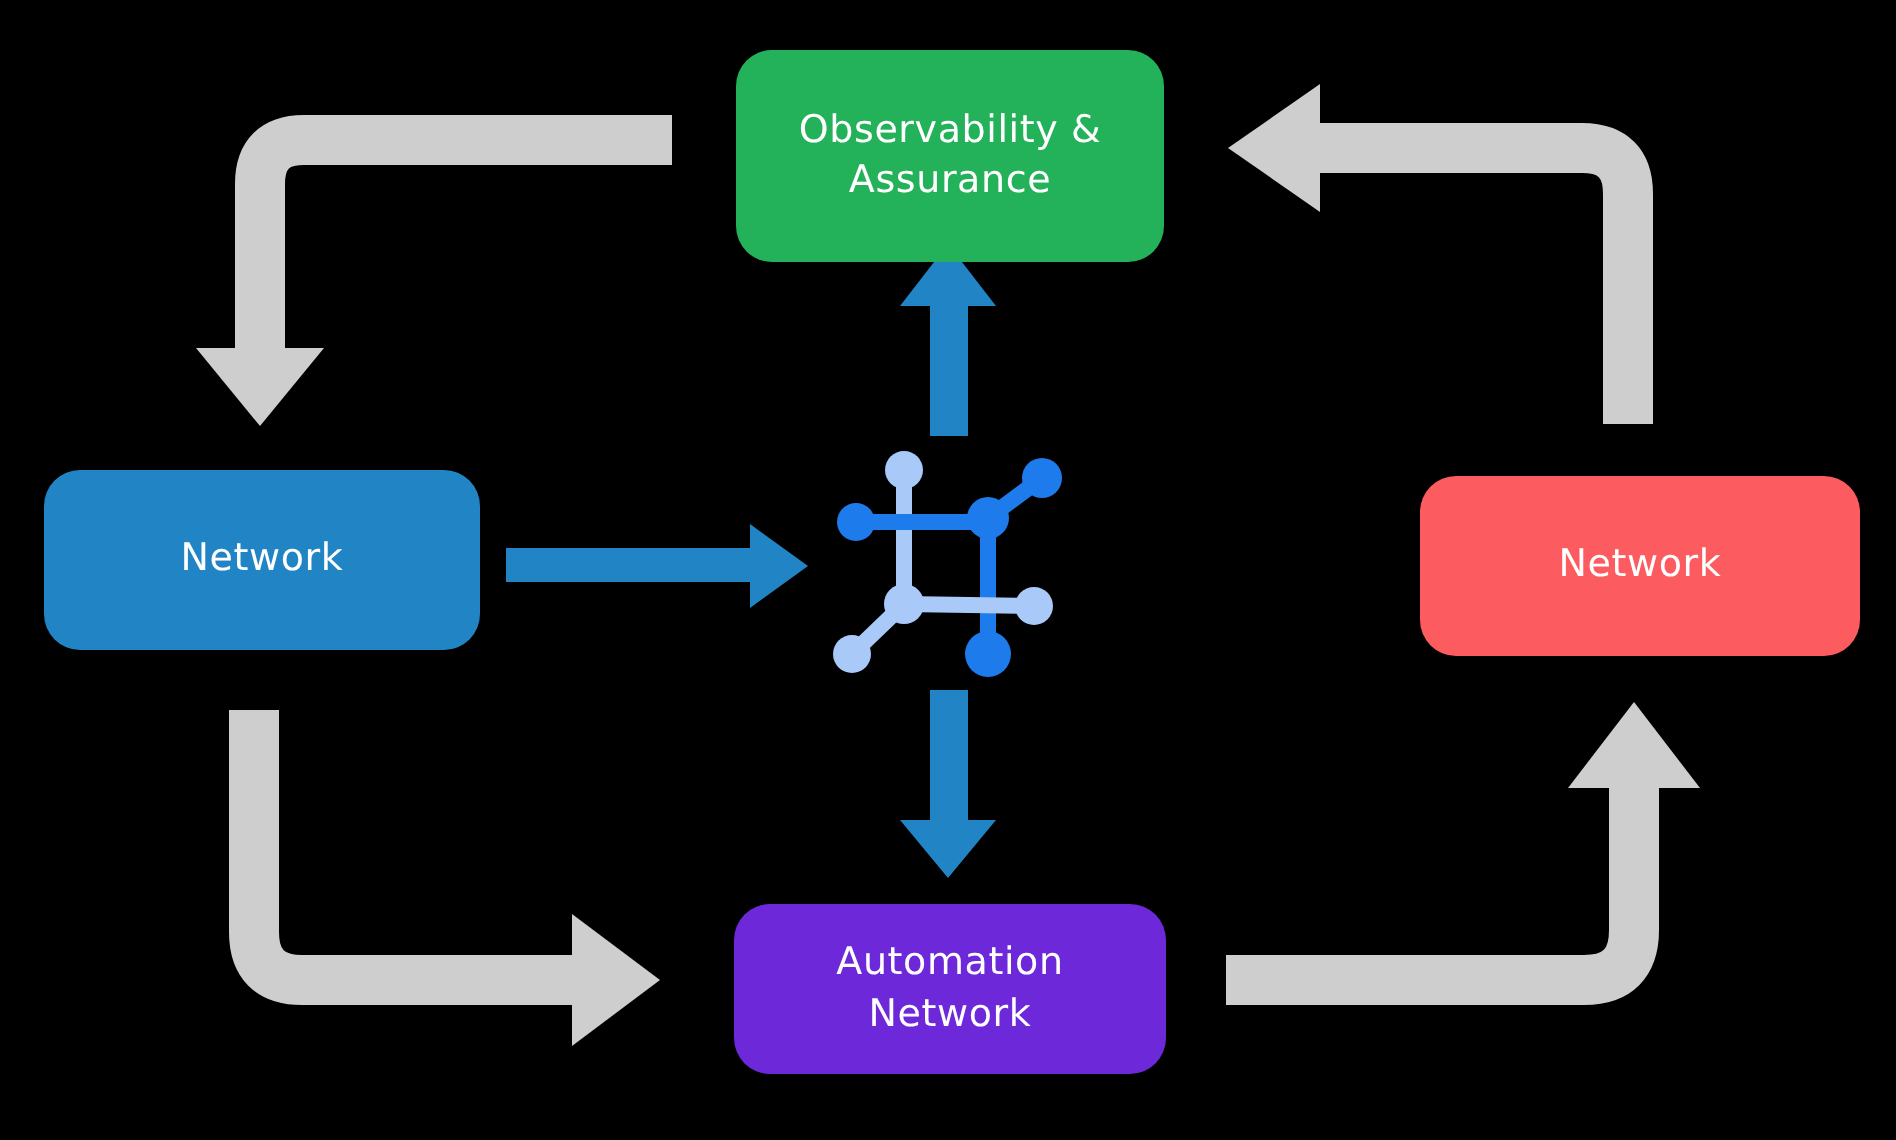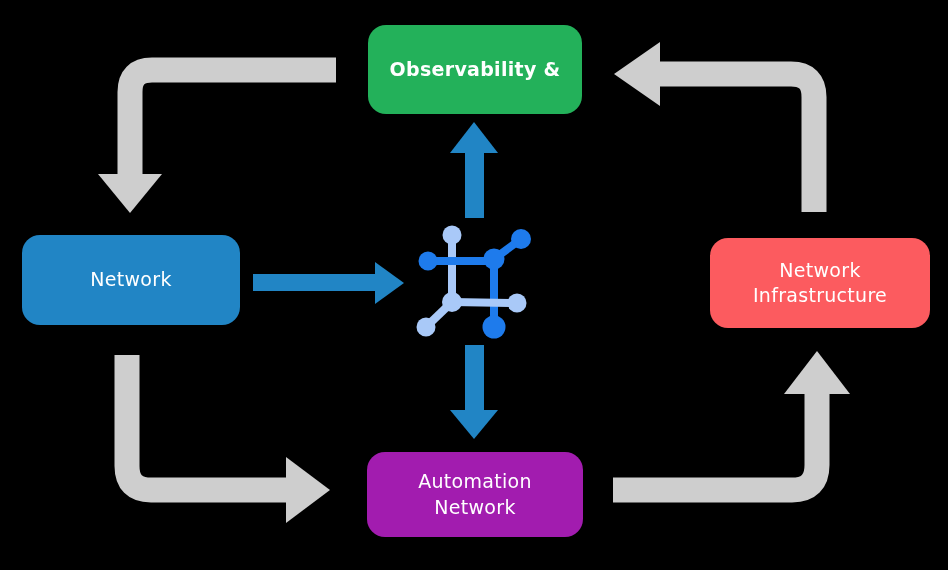--- a/index.html
+++ b/index.html
@@ -26,21 +26,21 @@
     justify-content: center;
     text-align: center;
     color: #ffffff;
     font-size: 19px;
     font-weight: 400;
     letter-spacing: 0.3px;
     line-height: 1.32;
   }
   .node .line { display: block; }
 
-  .node-observability { left: 368px; top: 25px;  width: 214px; height: 89px; font-weight: bold; }
+  .node-observability { left: 368px; top: 25px;  width: 214px; height: 106px; }
   .node-operations    { left: 22px;  top: 235px; width: 218px; height: 90px; }
   .node-infrastructure{ left: 710px; top: 238px; width: 220px; height: 90px; }
   .node-automation    { left: 367px; top: 452px; width: 216px; height: 85px; }
 
   .gray-shaft { fill: none; stroke-width: 25px; stroke-linecap: butt; }
   .icon-line  { fill: none; stroke-width: 8px; stroke-linecap: butt; }
 </style>
 </head>
 <body>
 
@@ -102,36 +102,36 @@
       <circle cx="428" cy="261" r="9.5" fill="#1E7BEC"></circle>
       <circle cx="494" cy="259" r="10.5" fill="#1E7BEC"></circle>
       <circle cx="521" cy="239" r="10" fill="#1E7BEC"></circle>
       <circle cx="494" cy="327" r="11.5" fill="#1E7BEC"></circle>
     </g>
   </svg>
 
   <div class="node node-observability" style="background-color: rgb(35, 177, 90);">
     <div class="node-label">
       <span class="line">Observability &amp;</span>
+      <span class="line">Assurance</span>
     </div>
   </div>
 
   <div class="node node-operations" style="background-color: rgb(33, 133, 197);">
     <div class="node-label">
       <span class="line">Network</span>
     </div>
   </div>
 
   <div class="node node-infrastructure" style="background-color: rgb(252, 91, 95);">
     <div class="node-label">
       <span class="line">Network</span>
-      <span class="line">Infrastructure</span>
     </div>
   </div>
 
-  <div class="node node-automation" style="background-color: #a21caf;">
+  <div class="node node-automation" style="background-color: #6d28d9;">
     <div class="node-label">
       <span class="line">Automation</span>
       <span class="line">Network</span>
     </div>
   </div>
 
 </div>
 
 </body></html>

